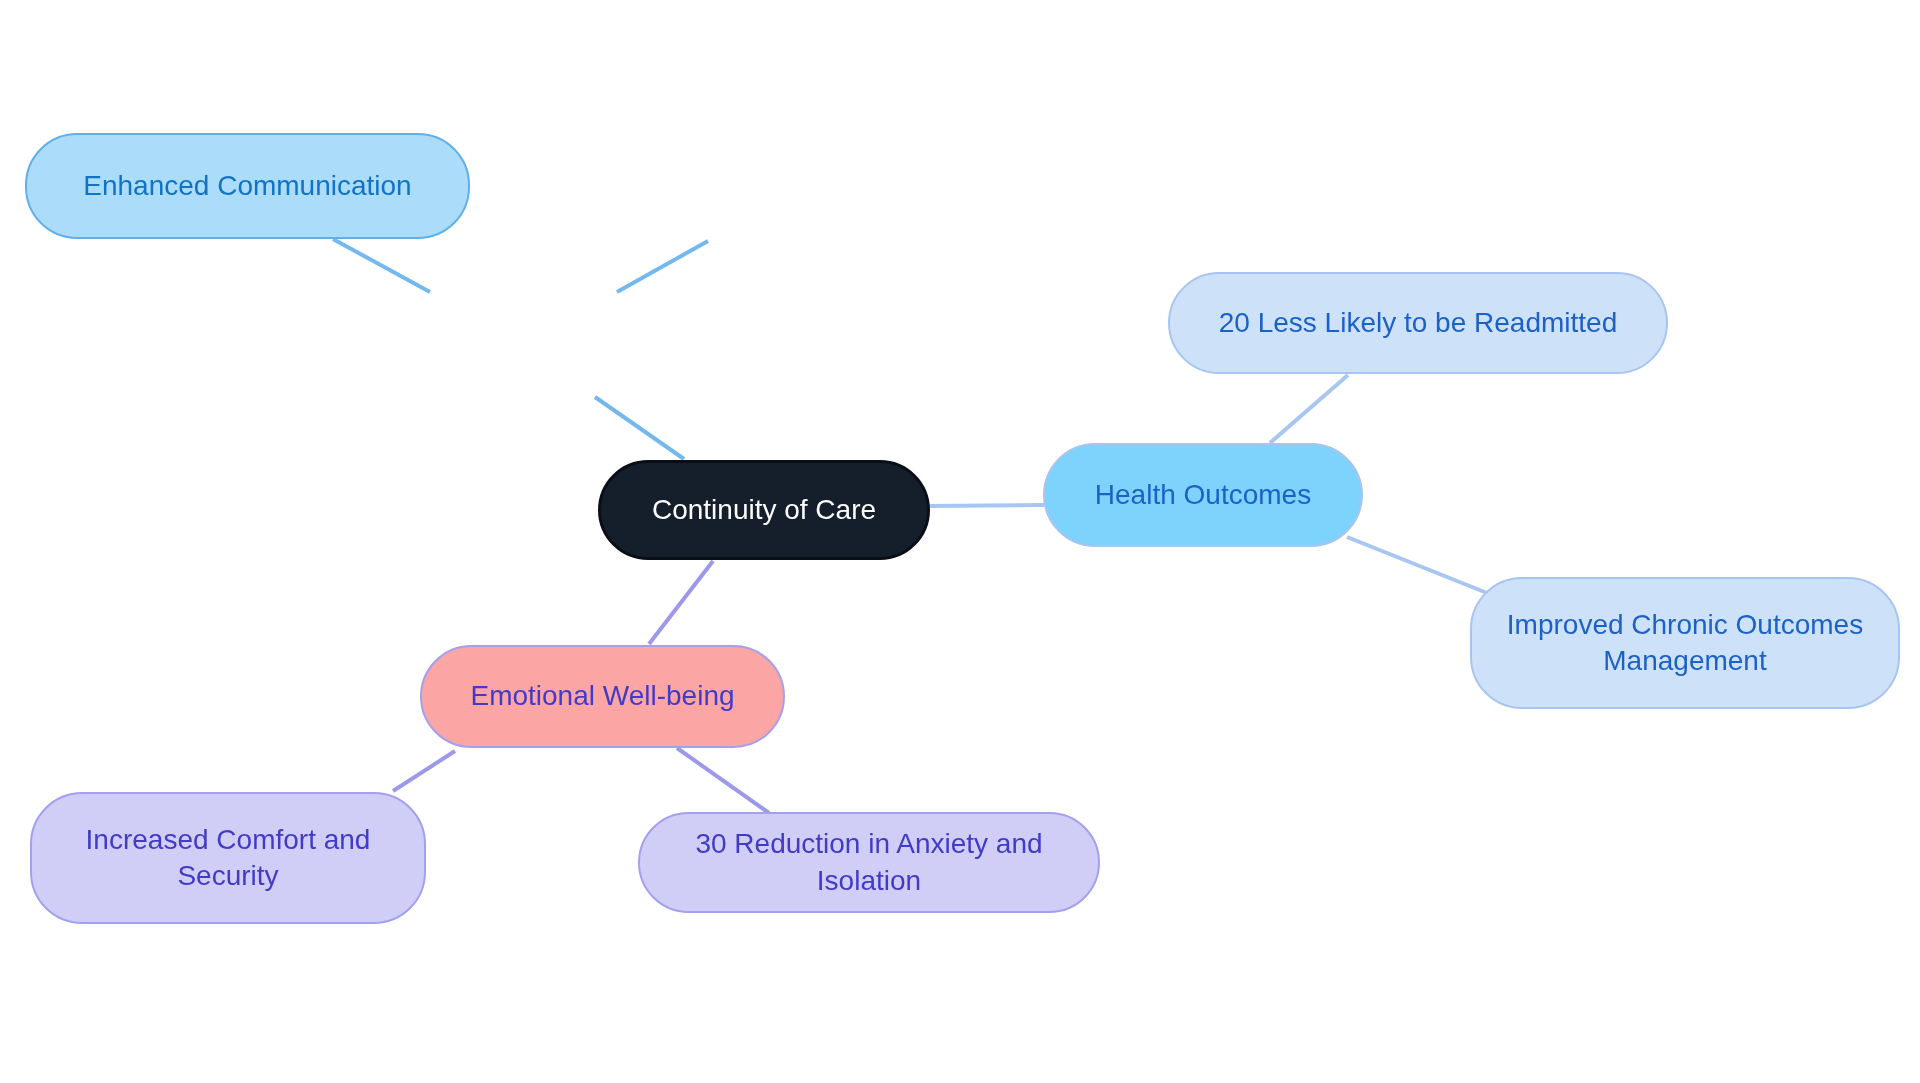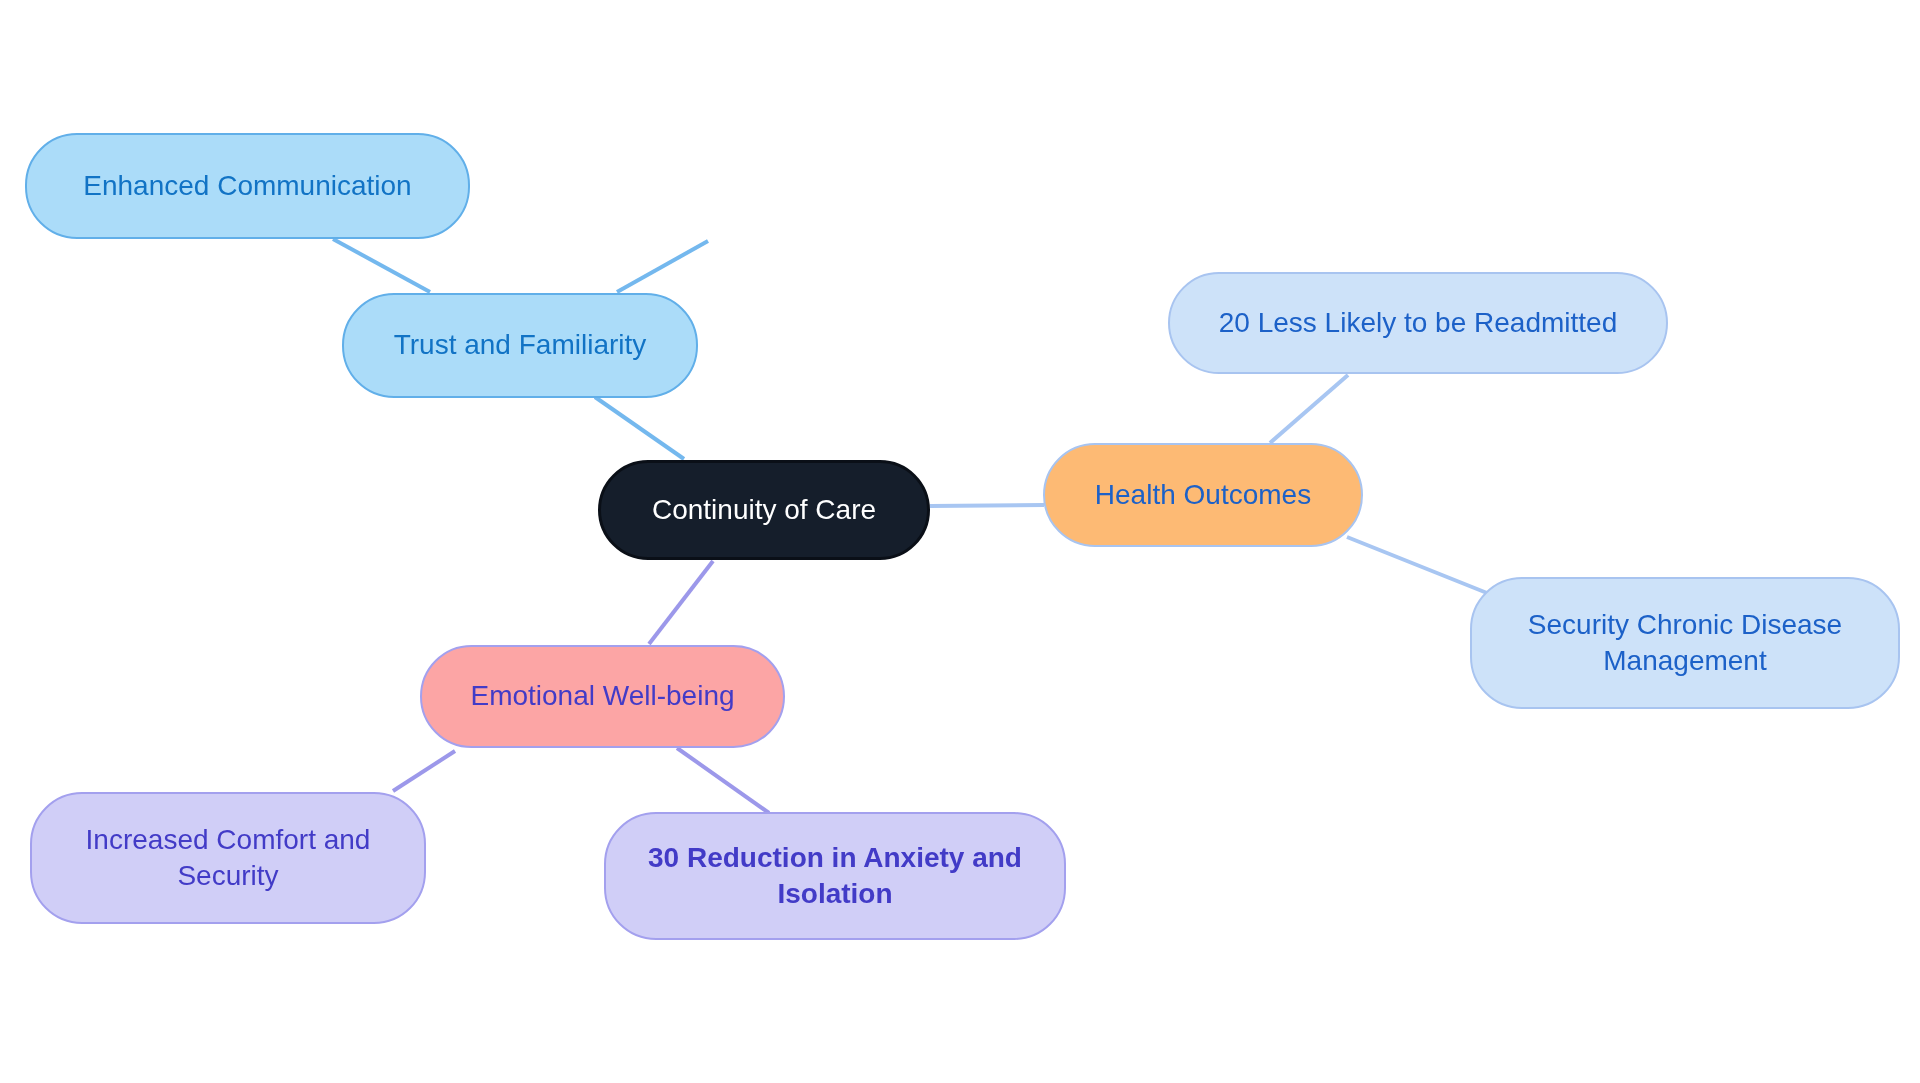--- a/index.html
+++ b/index.html
@@ -43,21 +43,21 @@
   
   #n-center     { left: 598px;  top: 460px; width: 332px; height: 100px; }
   #n-trust      { left: 342px;  top: 293px; width: 356px; height: 105px; }
   #n-enhanced   { left: 25px;   top: 133px; width: 445px; height: 106px; }
   #n-stable     { left: 637px;  top: 138px; width: 353px; height: 103px; }
   #n-health     { left: 1043px; top: 443px; width: 320px; height: 104px; }
   #n-less20     { left: 1168px; top: 272px; width: 500px; height: 102px; }
   #n-improved   { left: 1470px; top: 577px; width: 430px; height: 132px; }
   #n-emotional  { left: 420px;  top: 645px; width: 365px; height: 103px; }
   #n-increased  { left: 30px;   top: 792px; width: 396px; height: 132px; }
-  #n-reduction  { left: 604px;  top: 812px; width: 462px; height: 128px; font-weight: bold; }
+  #n-reduction  { left: 638px;  top: 812px; width: 462px; height: 101px; }
 </style>
 </head>
 <body>
 
 <div class="canvas">
 
   <svg class="edges">
 
     <line x1="333" y1="239" x2="430" y2="292" stroke-width="4" stroke="#74B8EE"></line>
     <line x1="708" y1="241" x2="617" y2="292" stroke-width="4" stroke="#74B8EE"></line>
@@ -69,35 +69,32 @@
 
     <line x1="713" y1="561" x2="649" y2="644" stroke-width="4" stroke="#9C98EA"></line>
     <line x1="455" y1="751" x2="393" y2="791" stroke-width="4" stroke="#9C98EA"></line>
     <line x1="677" y1="748" x2="769" y2="813" stroke-width="4" stroke="#9C98EA"></line>
   </svg>
 
   <div class="node center" id="n-center" style="background: rgb(21, 30, 43); border-color: rgb(10, 15, 23); color: rgb(255, 255, 255); text-align: right;">
     <span>Continuity of Care</span>
   </div>
 
-  <div class="node" id="n-trust" style="background: rgb(171, 220, 249); border-color: rgb(97, 175, 233); color: rgb(17, 115, 197);">
-    <span>Trust and Familiarity</span>
-  </div>
   <div class="node" id="n-enhanced" style="background: rgb(171, 220, 249); border-color: rgb(97, 175, 233); color: rgb(17, 115, 197);">
     <span>Enhanced Communication</span>
   </div>
 
-  <div class="node" id="n-health" style="background: #fdba74; border-color: rgb(168, 196, 240); color: rgb(28, 97, 200);">
+  <div class="node" id="n-health" style="background: #7dd3fc; border-color: rgb(168, 196, 240); color: rgb(28, 97, 200);">
     <span>Health Outcomes</span>
   </div>
   <div class="node" id="n-less20" style="background: rgb(205, 226, 249); border-color: rgb(168, 196, 240); color: rgb(28, 97, 200);">
     <span>20 Less Likely to be Readmitted</span>
   </div>
   <div class="node" id="n-improved" style="background: rgb(205, 226, 249); border-color: rgb(168, 196, 240); color: rgb(28, 97, 200);">
-    <span>Security Chronic Disease Management</span>
+    <span>Improved Chronic Outcomes Management</span>
   </div>
 
   <div class="node" id="n-emotional" style="background: #fca5a5; border-color: rgb(163, 160, 238); color: rgb(66, 59, 199);">
     <span>Emotional Well-being</span>
   </div>
   <div class="node" id="n-increased" style="background: rgb(208, 206, 247); border-color: rgb(163, 160, 238); color: rgb(66, 59, 199);">
     <span>Increased Comfort and Security</span>
   </div>
   <div class="node" id="n-reduction" style="background: rgb(208, 206, 247); border-color: rgb(163, 160, 238); color: rgb(66, 59, 199);">
     <span>30 Reduction in Anxiety and Isolation</span>

